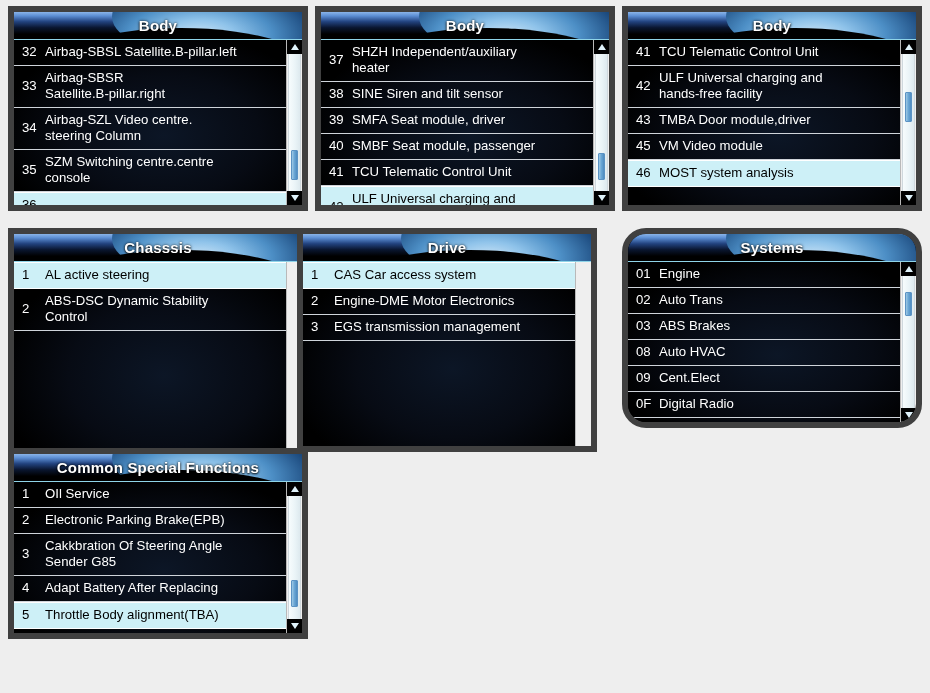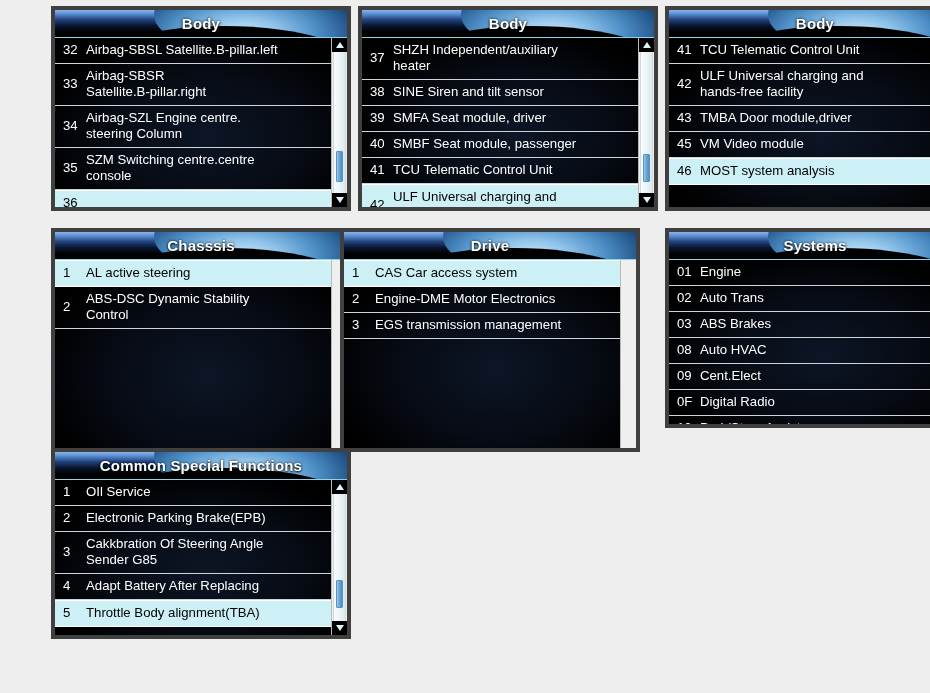--- a/index.html
+++ b/index.html
@@ -9,23 +9,22 @@
     font-family:"Liberation Sans", sans-serif;
     overflow:hidden;
     position:relative;
   }
 
   
   .panel{
     position:absolute;
     background:#000;
     box-sizing:border-box;
-    border:4px solid #404040;
+    border:6px solid #404040;
     overflow:hidden;
-    margin-left:43px;
   }
 
   
   .p-header{
     position:relative;
     height:27px;
     overflow:hidden;
     background:#000;
     border-bottom:1px solid #8fd4e8;
   }
@@ -142,21 +141,21 @@
     border:1px solid #5b93c4;
     box-sizing:border-box;
   }
 
   
   #panel-body-1{left:8px;  top:6px;   width:300px; height:205px;}
   #panel-body-2{left:315px;top:6px;   width:300px; height:205px;}
   #panel-body-3{left:622px;top:6px;   width:300px; height:205px;}
   #panel-chassis{left:8px;  top:228px; width:300px; height:236px;}
   #panel-drive{left:297px;top:228px; width:300px; height:224px;}
-  #panel-systems{left:622px;top:228px;width:300px; height:200px;}
+  #panel-systems{left:622px;top:228px;width:300px; height:200px;border-radius:24px;}
   #panel-csf{left:8px;  top:448px; width:300px; height:191px;}
 </style>
 </head>
 <body>
 
 <div id="panels-root">
     <div class="panel" id="panel-body-1">
       <div class="p-header">
         <div class="hdr-grad"></div>
         <div class="hdr-swoosh"></div>
@@ -169,21 +168,21 @@
             <span class="num">32</span>
             <span class="lbl">Airbag-SBSL Satellite.B-pillar.left</span>
           </div>
           <div class="row tall">
             <span class="num">33</span>
             <span class="lbl">Airbag-SBSR
 Satellite.B-pillar.right</span>
           </div>
           <div class="row tall">
             <span class="num">34</span>
-            <span class="lbl">Airbag-SZL Engine centre.
+            <span class="lbl">Airbag-SZL Video centre.
 steering Column</span>
           </div>
           <div class="row tall">
             <span class="num">35</span>
             <span class="lbl">SZM Switching centre.centre
 console</span>
           </div>
           <div class="row sel">
             <span class="num">36</span>
           </div>

